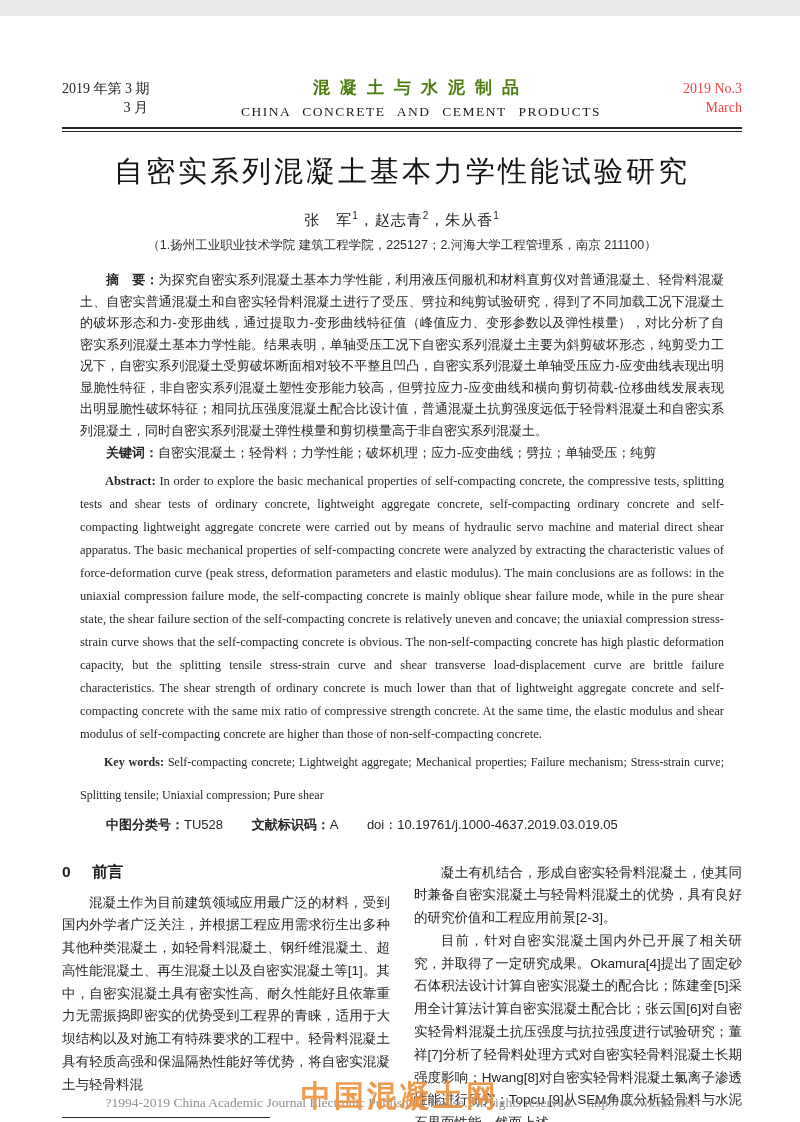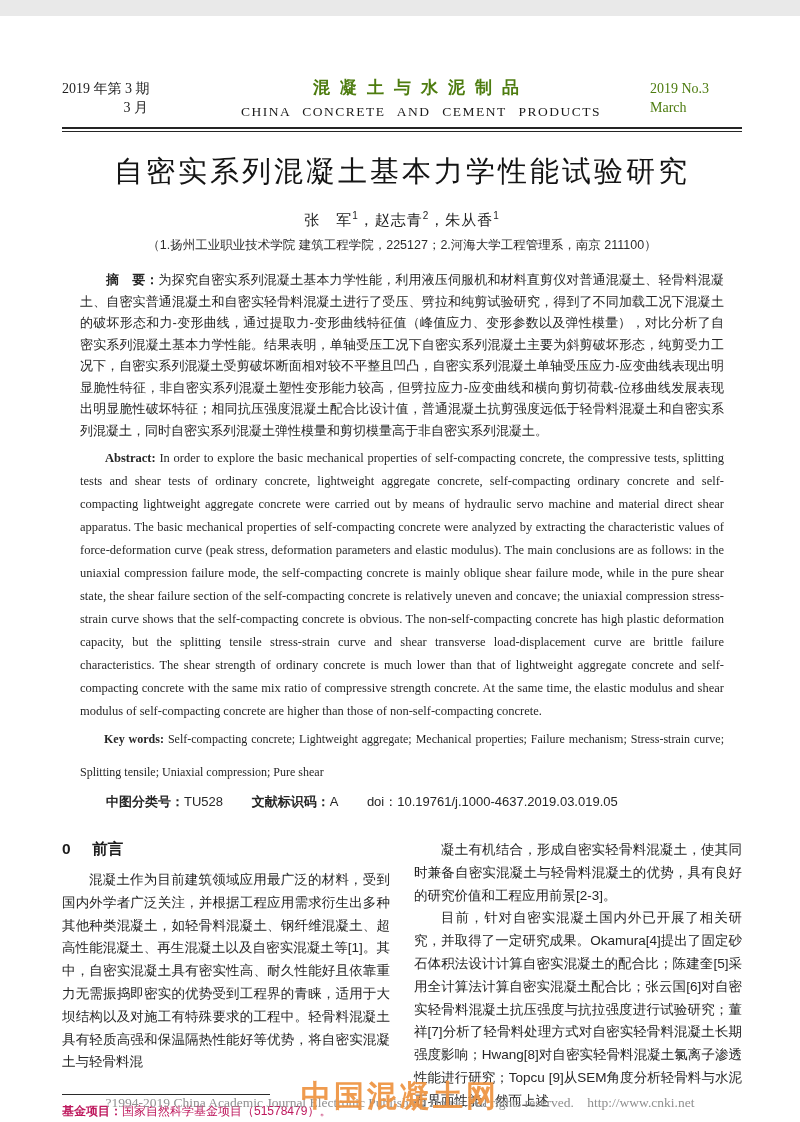--- a/index.html
+++ b/index.html
@@ -16,22 +16,22 @@
   }
   
   .header { display:flex; align-items:center; }
   .header-left { width:130px; font-size:14px; line-height:19px; color:#1e1e1e;
     font-family:"Liberation Serif","DejaVu Serif",serif; }
   .header-left .l2 { text-align:right; width:86px; }
   .header-center { flex:1; text-align:center; }
   .journal-cn { font-size:17px; font-weight:bold; letter-spacing:10px; color:#4d7c0f; }
   .journal-en { margin-top:5px; font-size:13.5px; letter-spacing:1.5px; word-spacing:7px;
     color:#1b1b1b; font-family:"Liberation Serif","DejaVu Serif",serif; }
-  .header-right { width:92px; text-align:left; font-size:14px; line-height:19px;
-    color:#4d7c0f; font-family:"Liberation Serif","DejaVu Serif",serif; }
+  .header-right { width:92px; text-align:right; font-size:14px; line-height:19px;
+    color:#ef4444; font-family:"Liberation Serif","DejaVu Serif",serif; }
   .rule-double { margin-top:7px; height:5px;
     border-top:2.5px solid #242424; border-bottom:1.3px solid #242424; }
   
   .article-title { margin-top:20px; text-align:center; font-size:29px; font-weight:normal;
     letter-spacing:3px; color:#141414; }
   .authors { margin-top:18px; text-align:center; font-size:15px; color:#222; letter-spacing:1px; }
   .authors sup { font-size:10px; }
   .affiliation { margin-top:7px; text-align:center; font-size:12.5px; color:#2c2c2c; }
   
   .front { margin:15px 18px 0 18px; }
@@ -88,20 +88,21 @@
 
   <div class="authors">
     <span><span>张　军</span><sup>1</sup></span><span>，</span><span><span>赵志青</span><sup>2</sup></span><span>，</span><span><span>朱从香</span><sup>1</sup></span>
   </div>
 
   <div class="affiliation">（1.扬州工业职业技术学院 建筑工程学院，225127；2.河海大学工程管理系，南京 211100）</div>
 
   <div class="front">
     <p class="abs-cn"><b>摘　要：</b><span>为探究自密实系列混凝土基本力学性能，利用液压伺服机和材料直剪仪对普通混凝土、轻骨料混凝土、自密实普通混凝土和自密实轻骨料混凝土进行了受压、劈拉和纯剪试验研究，得到了不同加载工况下混凝土的破坏形态和力-变形曲线，通过提取力-变形曲线特征值（峰值应力、变形参数以及弹性模量），对比分析了自密实系列混凝土基本力学性能。结果表明，单轴受压工况下自密实系列混凝土主要为斜剪破坏形态，纯剪受力工况下，自密实系列混凝土受剪破坏断面相对较不平整且凹凸，自密实系列混凝土单轴受压应力-应变曲线表现出明显脆性特征，非自密实系列混凝土塑性变形能力较高，但劈拉应力-应变曲线和横向剪切荷载-位移曲线发展表现出明显脆性破坏特征；相同抗压强度混凝土配合比设计值，普通混凝土抗剪强度远低于轻骨料混凝土和自密实系列混凝土，同时自密实系列混凝土弹性模量和剪切模量高于非自密实系列混凝土。</span></p>
 
+    <p class="kw-cn"><b>关键词：</b><span>自密实混凝土；轻骨料；力学性能；破坏机理；应力-应变曲线；劈拉；单轴受压；纯剪</span></p>
 
     <p class="abs-en"><b>Abstract:</b> <span>In order to explore the basic mechanical properties of self-compacting concrete, the compressive tests, splitting tests and shear tests of ordinary concrete, lightweight aggregate concrete, self-compacting ordinary concrete and self-compacting lightweight aggregate concrete were carried out by means of hydraulic servo machine and material direct shear apparatus. The basic mechanical properties of self-compacting concrete were analyzed by extracting the characteristic values of force-deformation curve (peak stress, deformation parameters and elastic modulus). The main conclusions are as follows: in the uniaxial compression failure mode, the self-compacting concrete is mainly oblique shear failure mode, while in the pure shear state, the shear failure section of the self-compacting concrete is relatively uneven and concave; the uniaxial compression stress-strain curve shows that the self-compacting concrete is obvious. The non-self-compacting concrete has high plastic deformation capacity, but the splitting tensile stress-strain curve and shear transverse load-displacement curve are brittle failure characteristics. The shear strength of ordinary concrete is much lower than that of lightweight aggregate concrete and self-compacting concrete with the same mix ratio of compressive strength concrete. At the same time, the elastic modulus and shear modulus of self-compacting concrete are higher than those of non-self-compacting concrete.</span></p>
 
     <p class="kw-en"><b>Key words:</b> <span>Self-compacting concrete; Lightweight aggregate; Mechanical properties; Failure mechanism; Stress-strain curve; Splitting tensile; Uniaxial compression; Pure shear</span></p>
 
     <p class="clc-line"><span class="lbl">中图分类号：</span><span>TU528</span><span class="gap"></span><span class="lbl">文献标识码：</span><span>A</span><span class="gap"></span><span>doi：</span><span>10.19761/j.1000-4637.2019.03.019.05</span></p>
   </div>
 
   <div class="body-cols">
     <div class="col">

